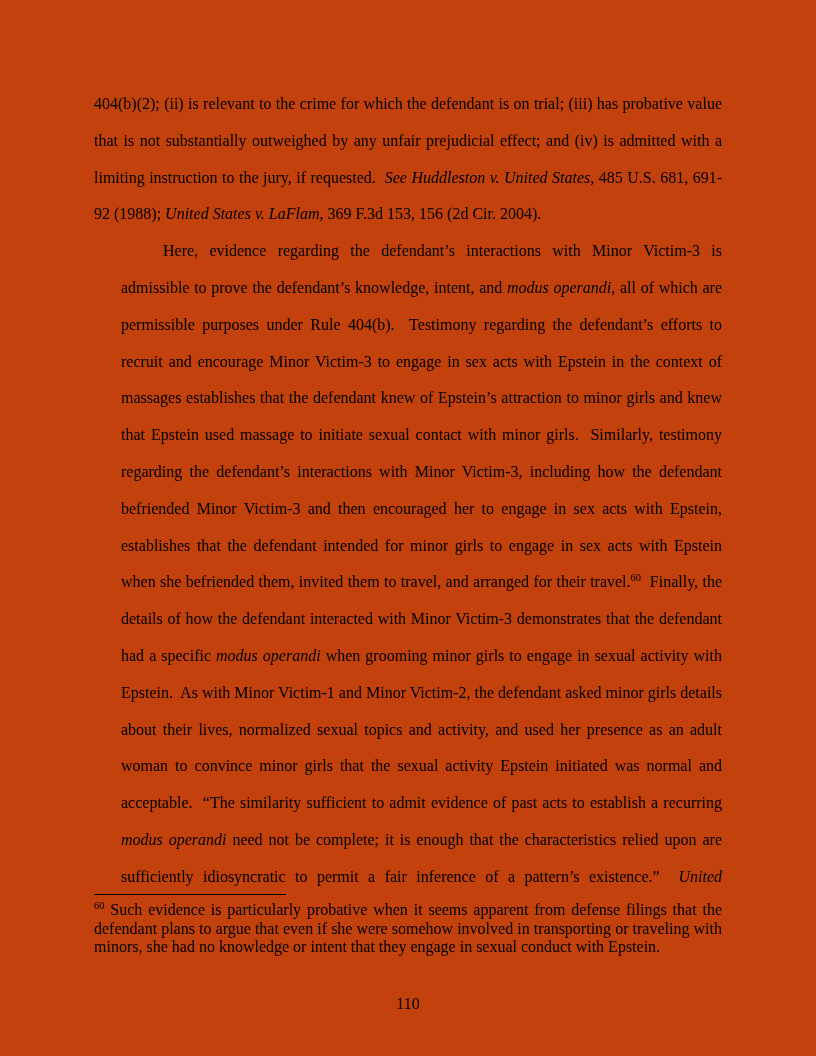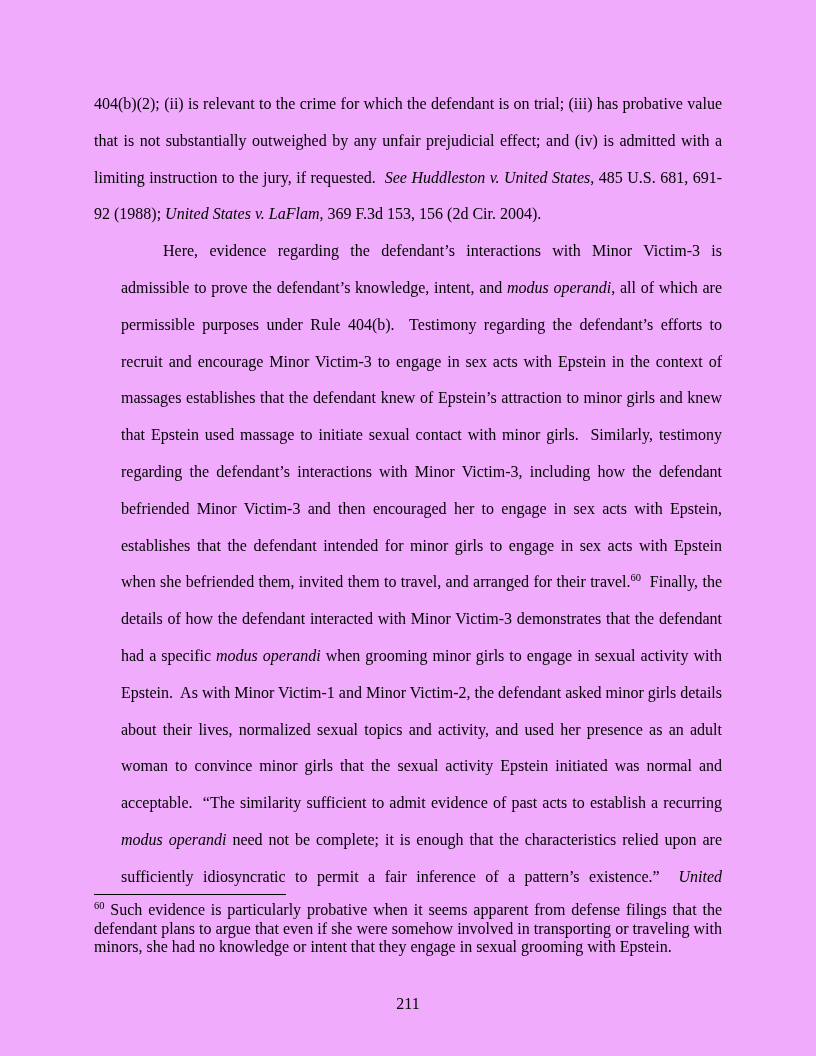--- a/index.html
+++ b/index.html
@@ -4,21 +4,21 @@
 <style>
   html, body {
     margin: 0;
     padding: 0;
     background: #ffffff;
   }
   .page {
     position: relative;
     width: 816px;
     height: 1056px;
-    background: #f0abfc;
+    background: #c2410c;
     color: #000000;
     font-family: "Liberation Serif", "DejaVu Serif", serif;
     overflow: hidden;
   }
   .body-text {
     position: absolute;
     left: 94px;
     width: 628px;
     top: 86px;
     font-size: 16px;
@@ -76,17 +76,17 @@
 <body>
 
 <div class="page">
   <div class="body-text">
       <p class="para"><span>404(b)(2); (ii) is relevant to the crime for which the defendant is on trial; (iii) has probative value that is not substantially outweighed by any unfair prejudicial effect; and (iv) is admitted with a limiting instruction to the jury, if requested.&nbsp; </span><span class="italic">See Huddleston v. United States</span><span>, 485 U.S. 681, 691-92 (1988); </span><span class="italic">United States v. LaFlam</span><span>, 369 F.3d 153, 156 (2d Cir. 2004).</span></p>
       <p class="para indent justify-last"><span>Here, evidence regarding the defendant’s interactions with Minor Victim-3 is admissible to prove the defendant’s knowledge, intent, and </span><span class="italic">modus operandi</span><span>, all of which are permissible purposes under Rule 404(b).&nbsp; Testimony regarding the defendant’s efforts to recruit and encourage Minor Victim-3 to engage in sex acts with Epstein in the context of massages establishes that the defendant knew of Epstein’s attraction to minor girls and knew that Epstein used massage to initiate sexual contact with minor girls.&nbsp; Similarly, testimony regarding the defendant’s interactions with Minor Victim-3, including how the defendant befriended Minor Victim-3 and then encouraged her to engage in sex acts with Epstein, establishes that the defendant intended for minor girls to engage in sex acts with Epstein when she befriended them, invited them to travel, and arranged for their travel.</span><span class="sup">60</span><span>&nbsp; Finally, the details of how the defendant interacted with Minor Victim-3 demonstrates that the defendant had a specific </span><span class="italic">modus operandi</span><span> when grooming minor girls to engage in sexual activity with Epstein.&nbsp; As with Minor Victim-1 and Minor Victim-2, the defendant asked minor girls details about their lives, normalized sexual topics and activity, and used her presence as an adult woman to convince minor girls that the sexual activity Epstein initiated was normal and acceptable.&nbsp; “The similarity sufficient to admit evidence of past acts to establish a recurring </span><span class="italic">modus operandi</span><span> need not be complete; it is enough that the characteristics relied upon are sufficiently idiosyncratic to permit a fair inference of a pattern’s existence.”&nbsp; </span><span class="italic">United</span></p>
     </div>
 
   <div class="footnote-area">
     <div class="footnote-rule"></div>
-    <p class="footnote-text"><span class="sup">60</span><span> Such evidence is particularly probative when it seems apparent from defense filings that the defendant plans to argue that even if she were somehow involved in transporting or traveling with minors, she had no knowledge or intent that they engage in sexual grooming with Epstein.</span></p>
+    <p class="footnote-text"><span class="sup">60</span><span> Such evidence is particularly probative when it seems apparent from defense filings that the defendant plans to argue that even if she were somehow involved in transporting or traveling with minors, she had no knowledge or intent that they engage in sexual conduct with Epstein.</span></p>
   </div>
 
-  <div class="page-number">211</div>
+  <div class="page-number">110</div>
 </div>
 
 </body></html>

